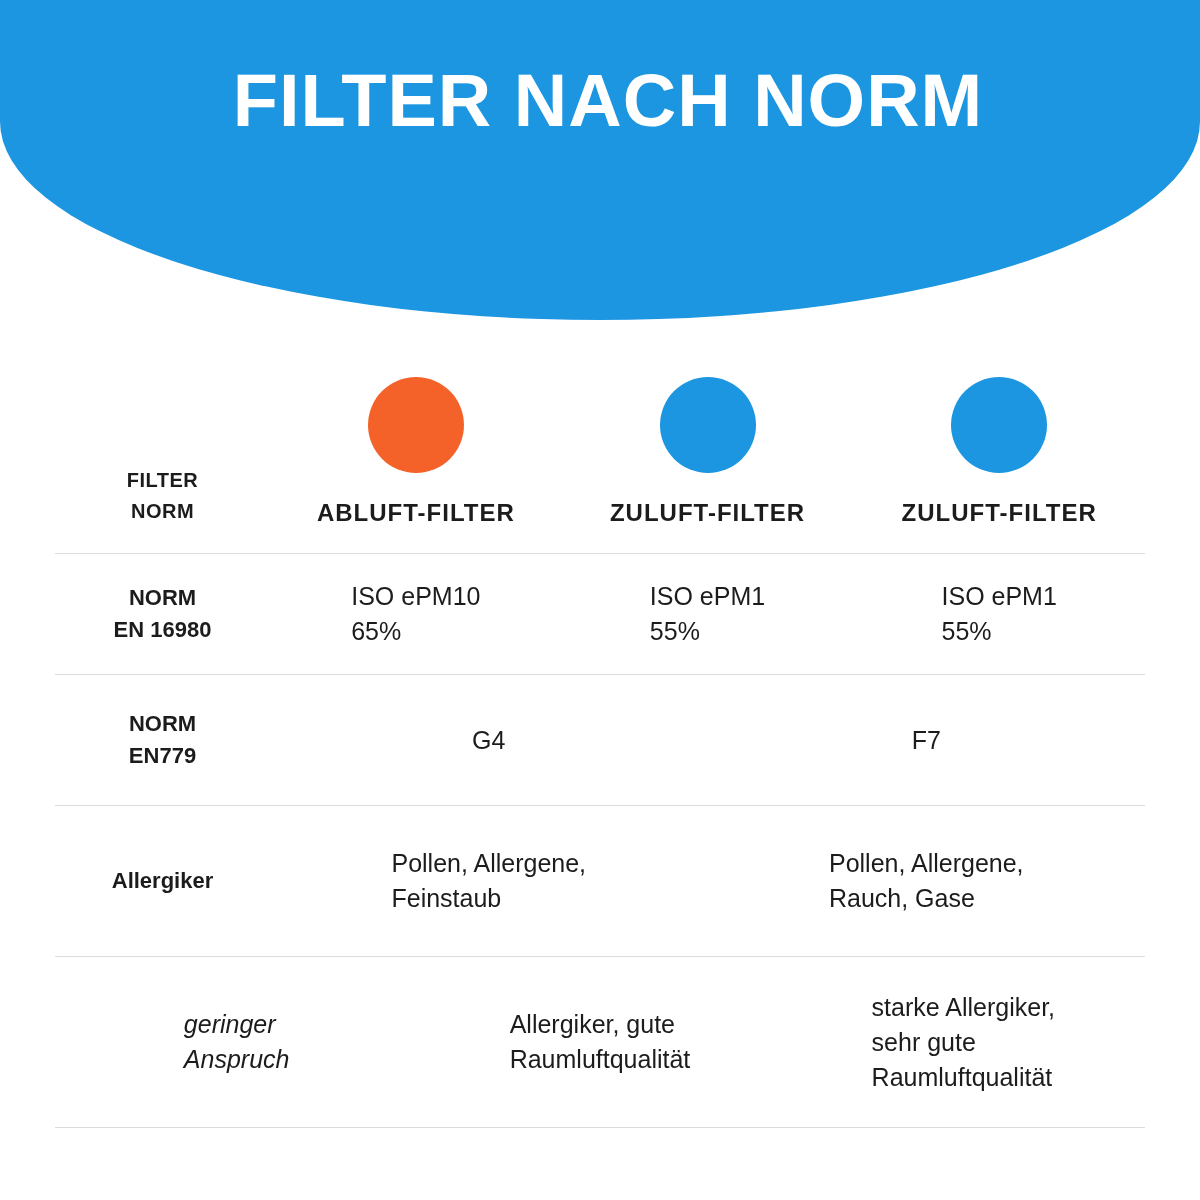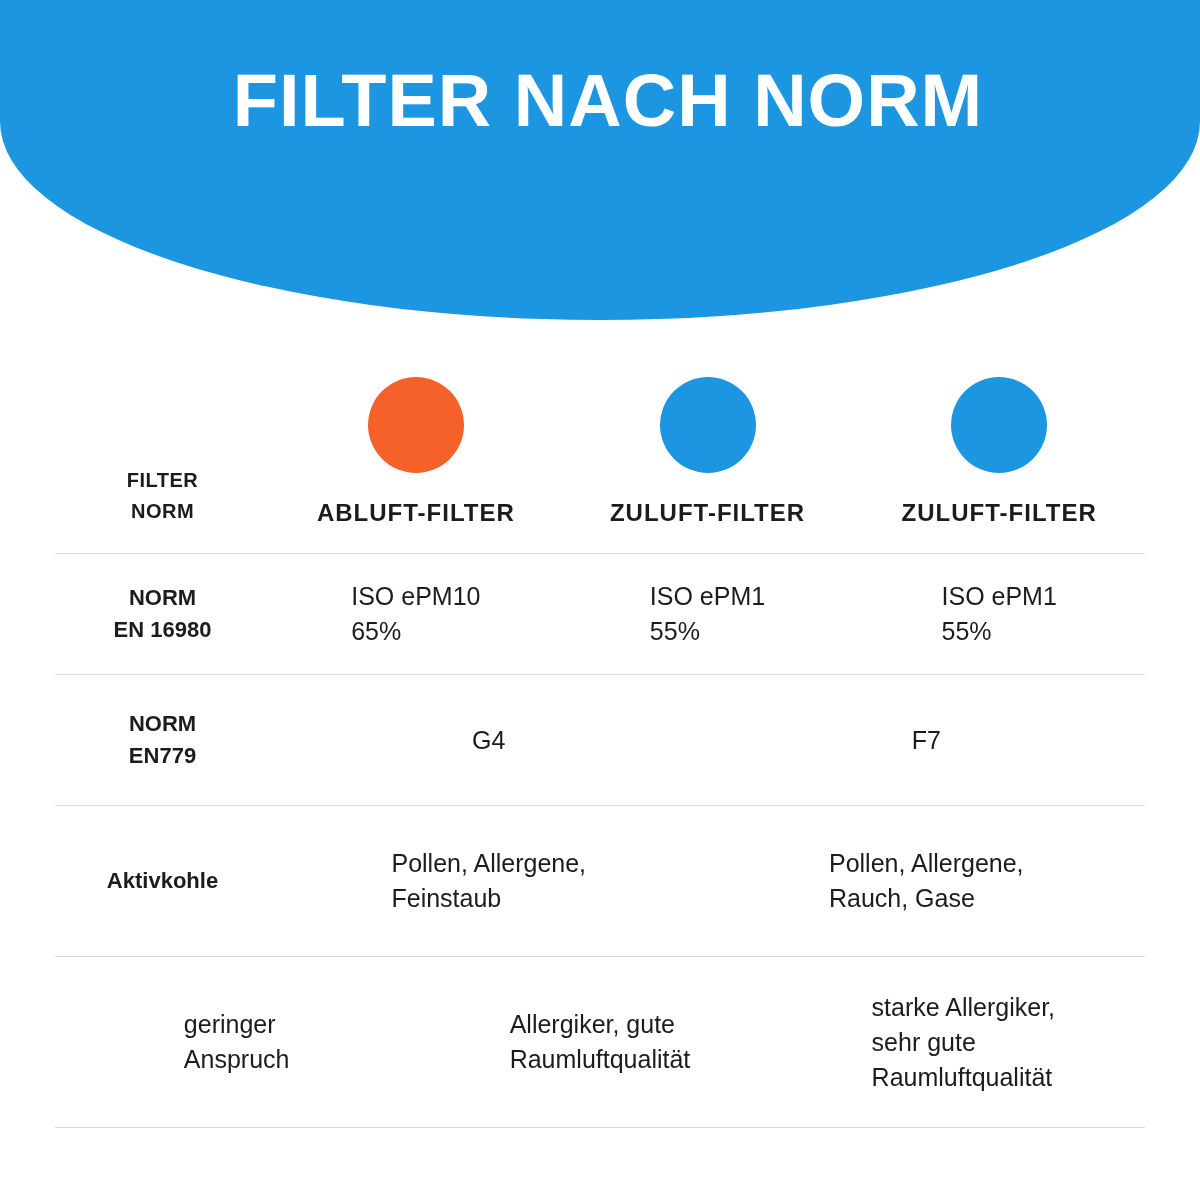--- a/index.html
+++ b/index.html
@@ -214,30 +214,30 @@
         <span>NORM</span><br>
         <span>EN779</span>
       </span>
     </div>
     <div class="cell" style="white-space:pre-line;">G4</div>
     <div class="cell" style="white-space:pre-line;">F7</div>
   </div>
 
   <div class="row divided r-filtration">
     <div class="cell-label">
-      <span>Aktivkohle</span>
+      <span>Allergiker</span>
     </div>
     <div class="cell" style="white-space:pre-line;">Pollen, Allergene,
 Feinstaub</div>
     <div class="cell" style="white-space:pre-line;">Pollen, Allergene,
 Rauch, Gase</div>
   </div>
 
   <div class="row divided r-empfehlung">
-    <div class="cell" style="white-space:pre-line;">geringer
+    <div class="cell" style="white-space:pre-line;font-style:italic;">geringer
 Anspruch</div>
     <div class="cell" style="white-space:pre-line;">Allergiker, gute
 Raumluftqualität</div>
     <div class="cell" style="white-space:pre-line;">starke Allergiker,
 sehr gute
 Raumluftqualität</div>
   </div>
 
   <div class="bottom-line"></div>
 </div>

